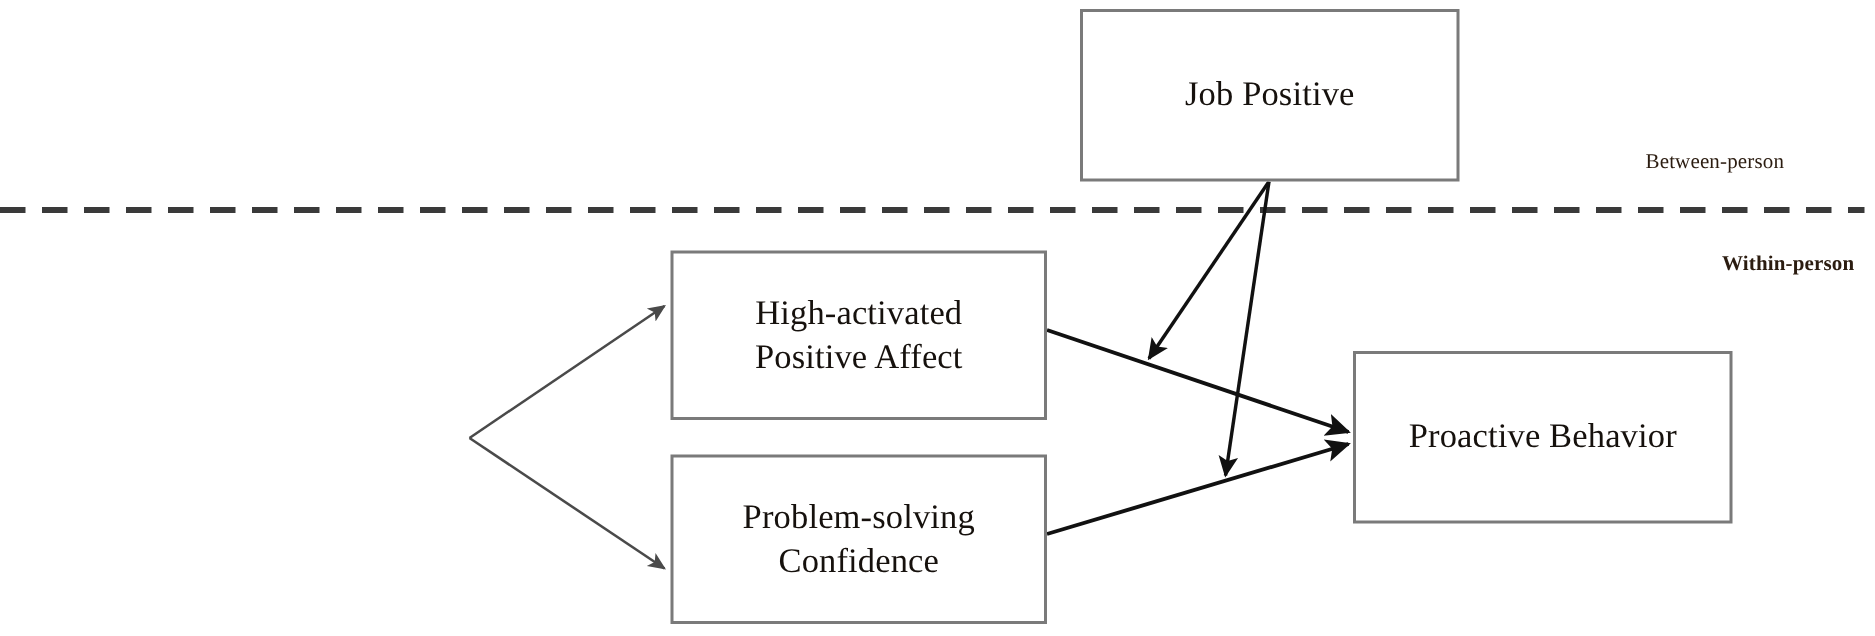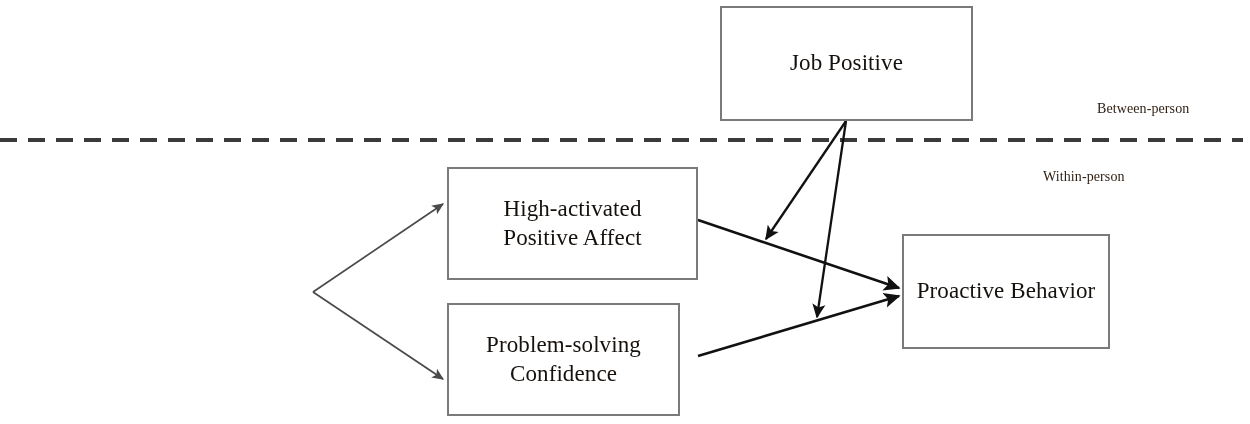--- a/index.html
+++ b/index.html
@@ -46,25 +46,25 @@
   .level-label {
     position: absolute;
     color: #2b1c10;
     font-size: 14px;
     letter-spacing: 0.1px;
     white-space: nowrap;
     z-index: 4;
   }
   #box-mind-body   { left: 62px;  top: 234px; width: 251px; height: 117px; }
   #box-hapa        { left: 447px; top: 167px; width: 251px; height: 113px; }
-  #box-problem     { left: 447px; top: 303px; width: 233px; height: 113px; align-items: center; }
+  #box-problem     { left: 447px; top: 303px; width: 251px; height: 113px; align-items: center; }
   #box-job-control { left: 720px; top: 6px;   width: 253px; height: 115px; }
-  #box-proactive   { left: 902px; top: 234px; width: 208px; height: 115px; }
+  #box-proactive   { left: 902px; top: 234px; width: 253px; height: 115px; }
   #label-between   { left: 1097px; top: 101px; }
-  #label-within    { left: 1043px; top: 169px; }
+  #label-within    { left: 1148px; top: 169px; font-weight: bold; }
 </style>
 </head>
 <body>
 
 <div id="canvas">
 
   <svg id="arrow-layer" viewBox="0 0 1250 424" width="1250" height="424" xmlns="http://www.w3.org/2000/svg">
 
     <defs>
       <marker id="head-thin" viewBox="0 0 10 10" refX="9" refY="5" markerWidth="7" markerHeight="7" orient="auto-start-reverse">

